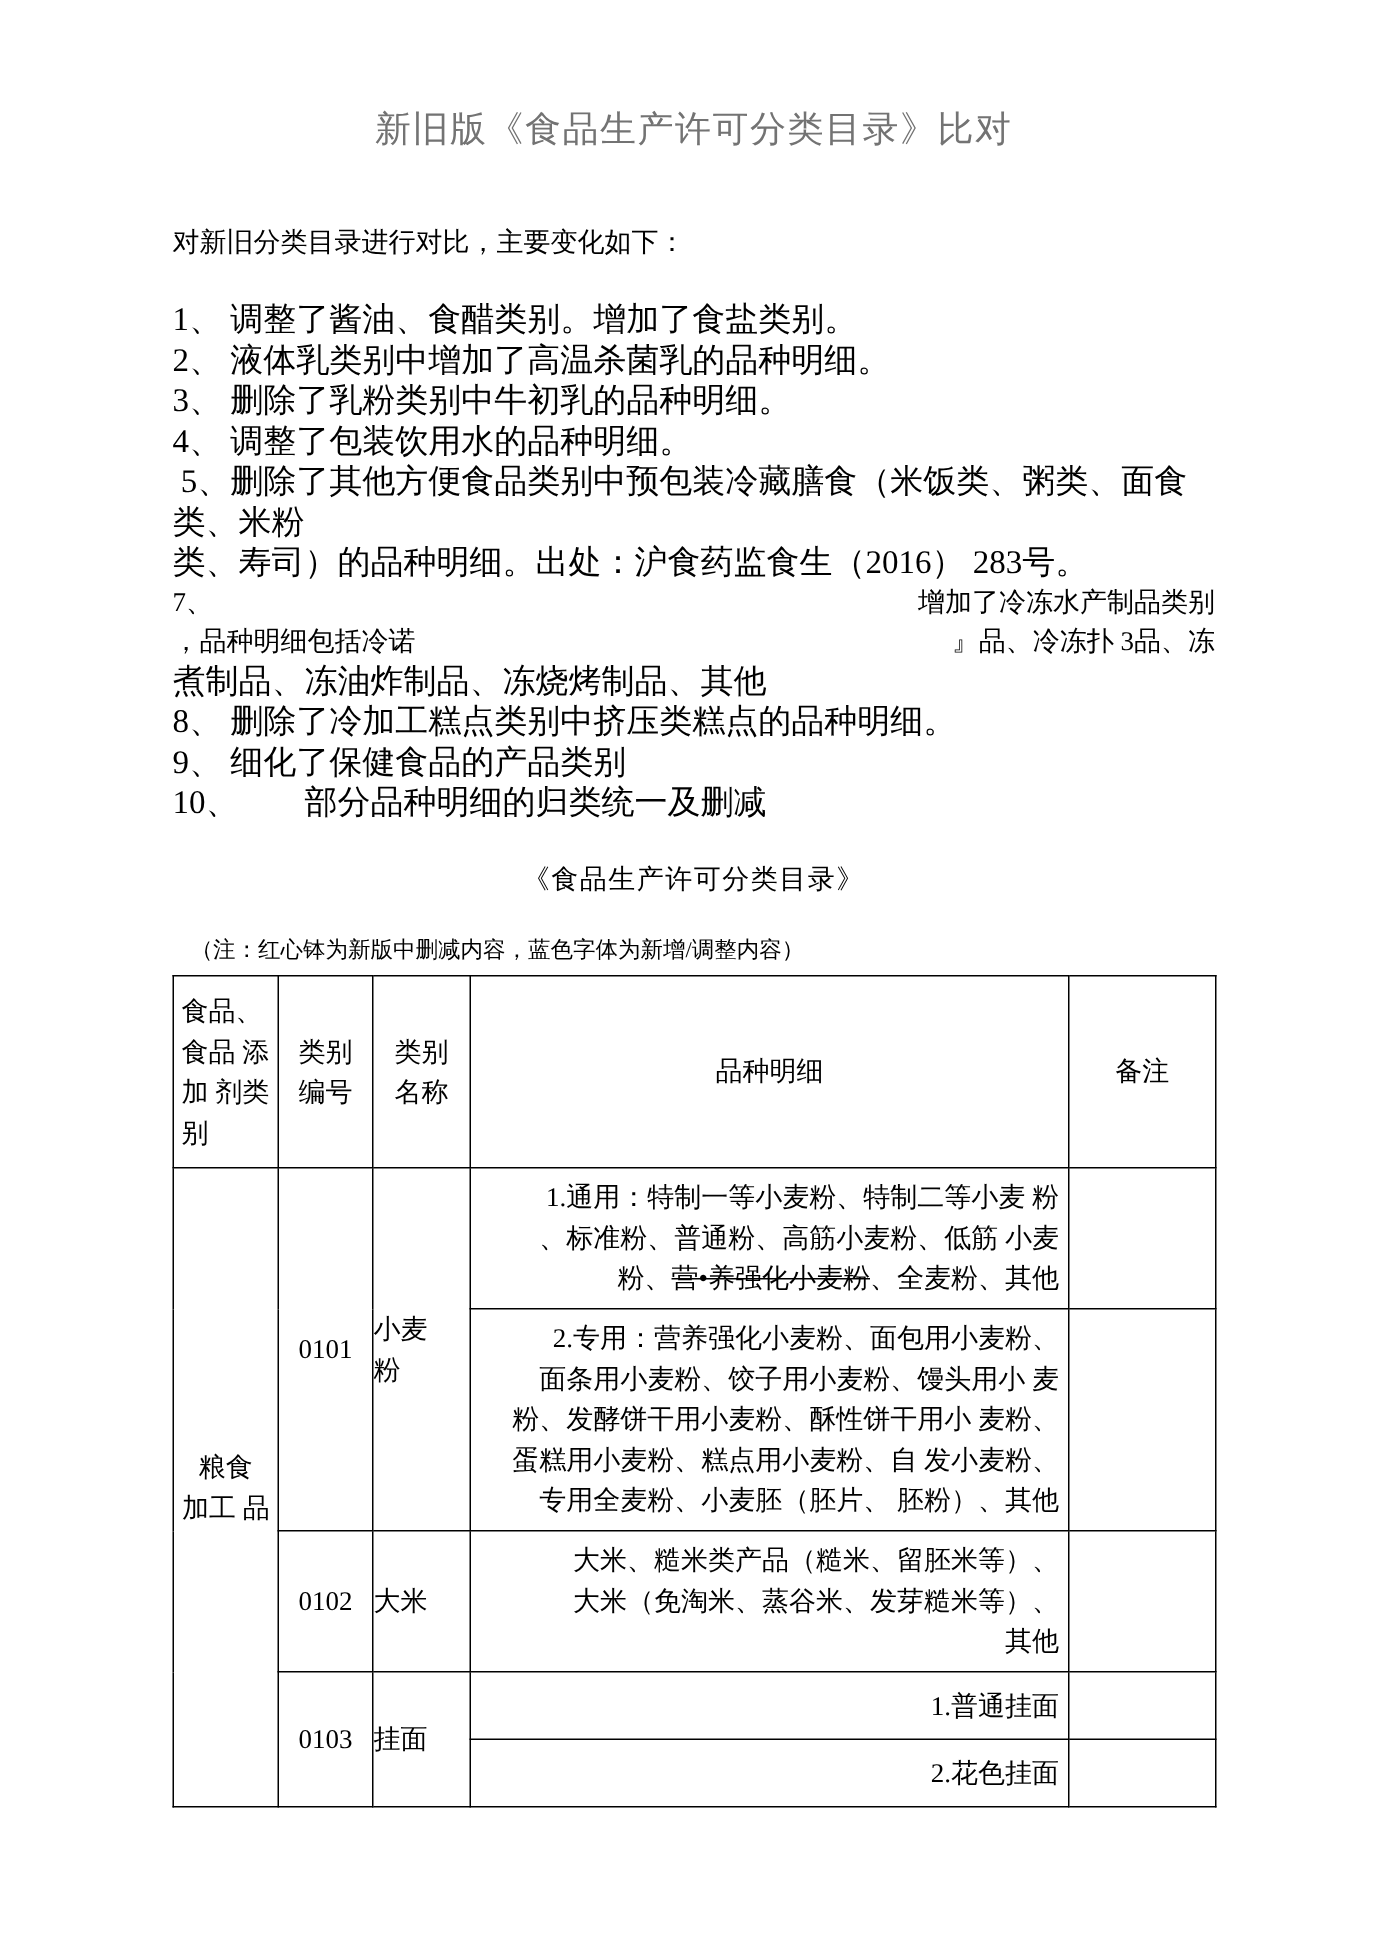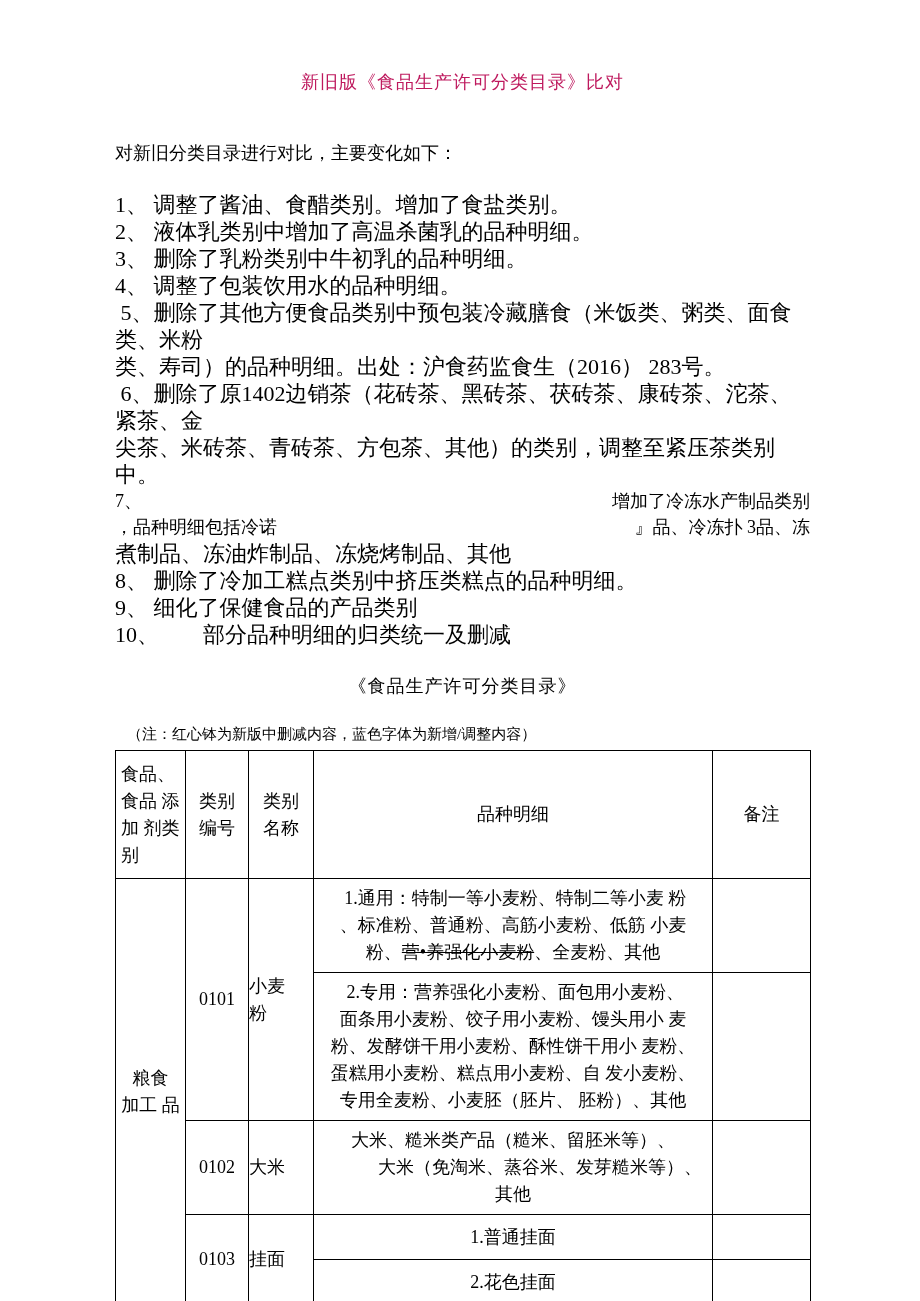--- a/index.html
+++ b/index.html
@@ -9,22 +9,22 @@
     font-family: "Liberation Serif", "DejaVu Serif", serif;
     color: #000000;
   }
   .page {
     width: 920px; height: 1301px;
     padding: 70px 110px 30px 115px;
     overflow: hidden;
     background: #ffffff;
   }
   .title {
-    font-size: 18px; font-weight: normal;
-    text-align: center; color: #be185d;
+    font-size: 24px; font-weight: normal;
+    text-align: center; color: #737373;
     margin-bottom: 46px;
     letter-spacing: 1px;
   }
   .intro { font-size: 18px; line-height: 27px; margin-bottom: 24px; margin-top: 41px; }
   .li { font-size: 22px; line-height: 27px; white-space: pre-wrap; }
   .item7-row {
     display: flex; justify-content: space-between;
     font-size: 18px; line-height: 26px; white-space: pre-wrap;
   }
   .subtitle {
@@ -42,21 +42,21 @@
   }
   .cat-table th { text-align: center; white-space: pre-wrap; }
   tr.hdr th { height: 128px; }
   th.h-cat { text-align: left; padding: 4px 5px; vertical-align: middle; }
   td.cat {
     text-align: center; vertical-align: middle; white-space: pre-wrap; padding: 2px;
   }
   td.code { text-align: center; vertical-align: middle; }
   td.cname { text-align: left; vertical-align: middle; white-space: pre-wrap; }
   td.detail {
-    text-align: center; vertical-align: middle;
+    text-align: right; vertical-align: middle;
     padding: 6px 6px; white-space: pre-wrap; font-family: Liberation Serif, serif;
   }
   td.remark { }
   tr.row-gm1 td.detail, tr.row-gm2 td.detail { height: 45px; }
   .strike { text-decoration: line-through; }
 </style>
 </head>
 <body>
 
 <div class="page">
@@ -65,22 +65,20 @@
 
   <p class="intro">对新旧分类目录进行对比，主要变化如下：</p>
 
   <div class="list">
     <p class="li">1、 调整了酱油、食醋类别。增加了食盐类别。</p>
     <p class="li">2、 液体乳类别中增加了高温杀菌乳的品种明细。</p>
     <p class="li">3、 删除了乳粉类别中牛初乳的品种明细。</p>
     <p class="li">4、 调整了包装饮用水的品种明细。</p>
     <p class="li"> 5、删除了其他方便食品类别中预包装冷藏膳食（米饭类、粥类、面食类、米粉
 类、寿司）的品种明细。出处：沪食药监食生（2016） 283号。</p>
-    <p class="li"> 6、删除了原1402边销茶（花砖茶、黑砖茶、茯砖茶、康砖茶、沱茶、紧茶、金
-尖茶、米砖茶、青砖茶、方包茶、其他）的类别，调整至紧压茶类别中。</p>
 
     <div>
       <div class="item7-row">
         <span>7、</span>
         <span>增加了冷冻水产制品类别</span>
       </div>
       <div class="item7-row">
         <span>，品种明细包括冷诺</span>
         <span>』品、冷冻扑 3品、冻</span>
       </div>

